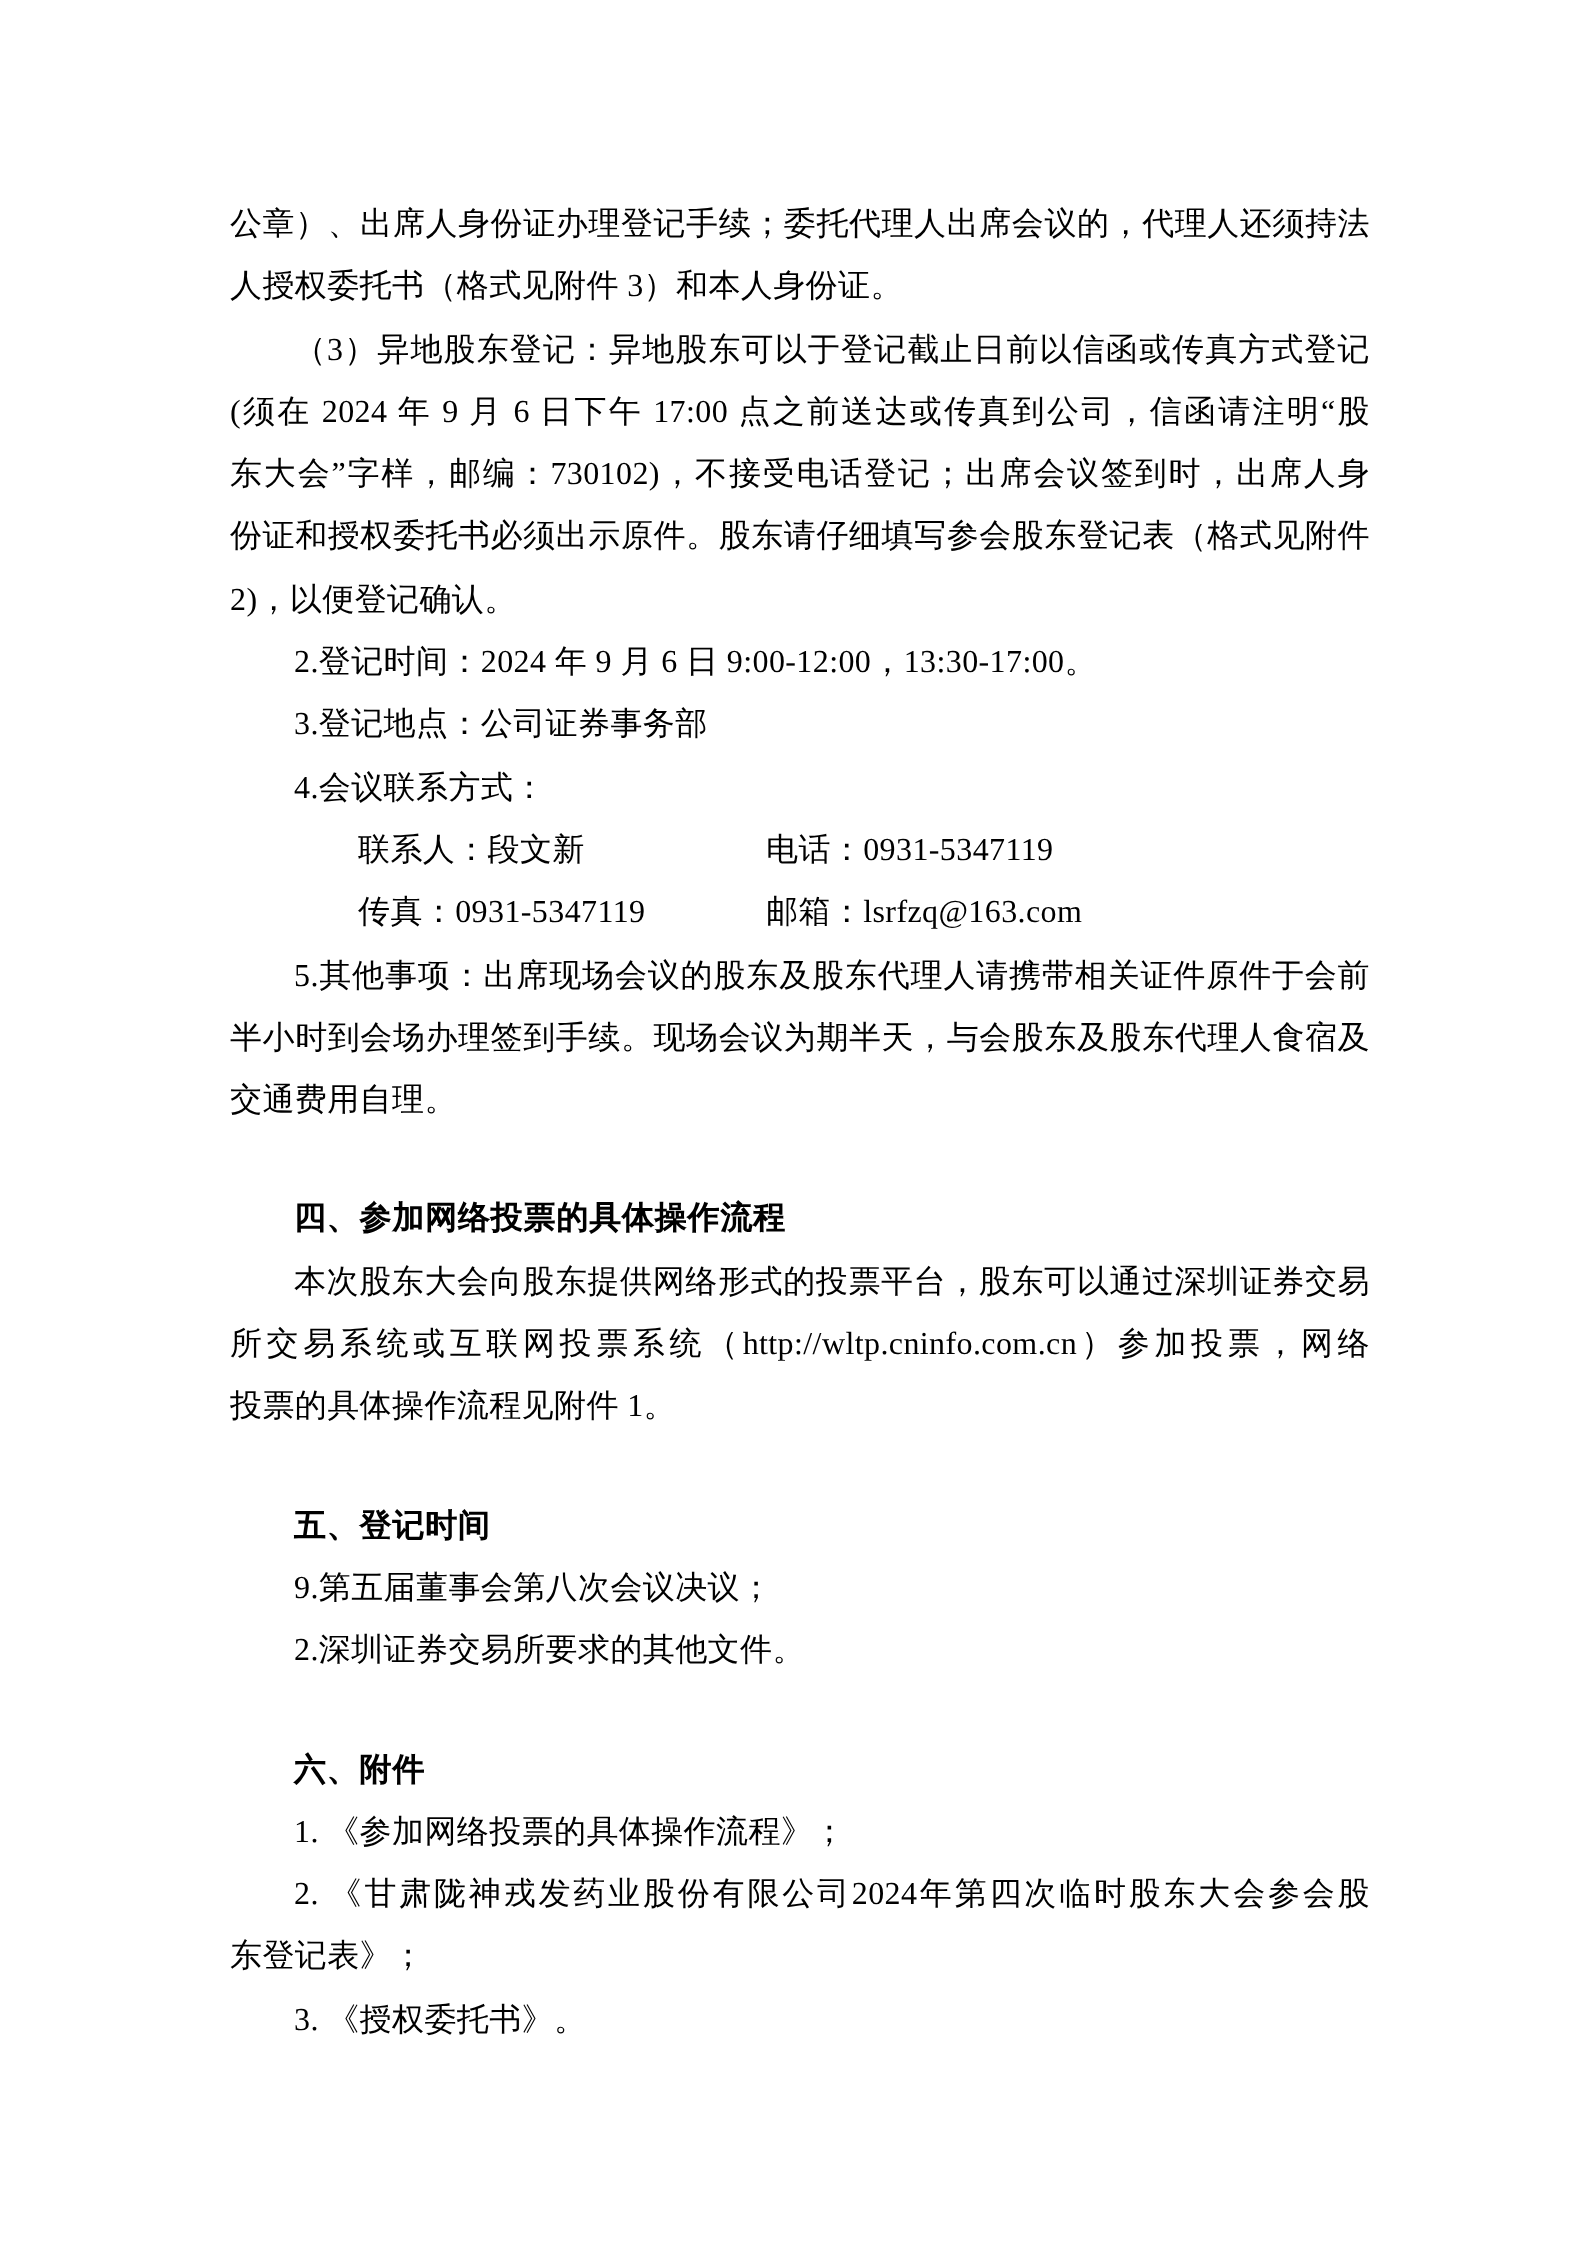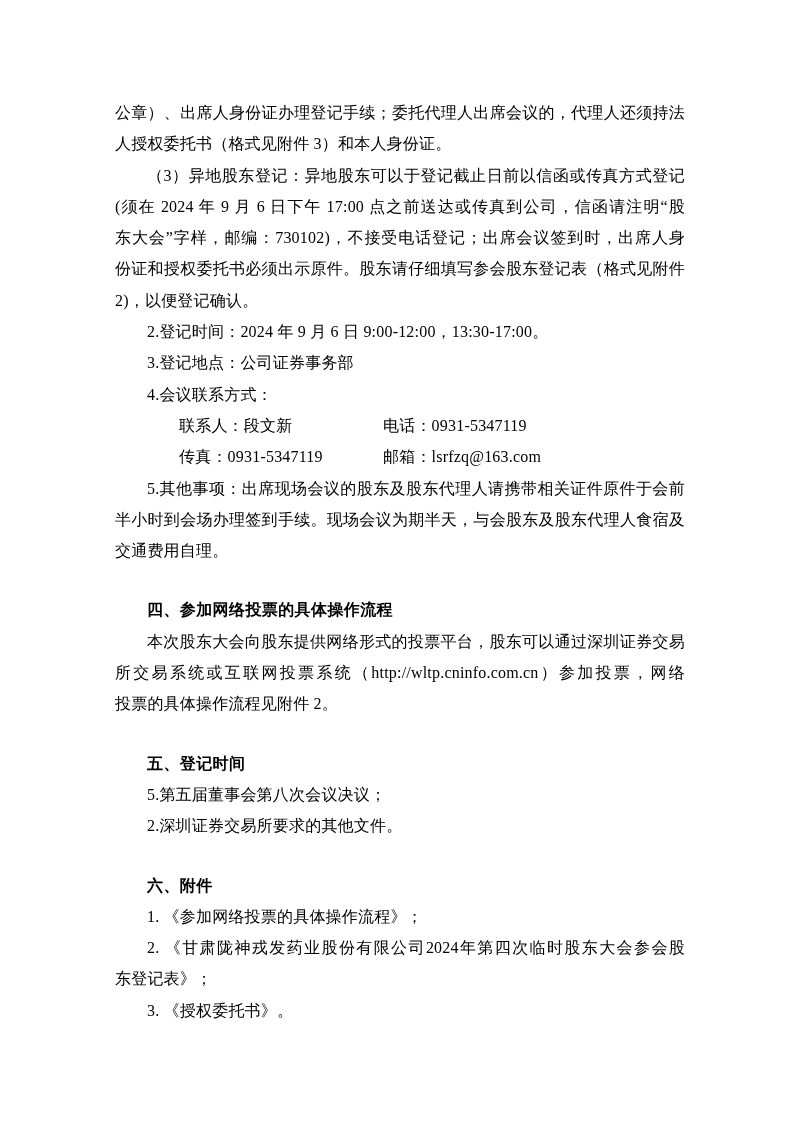--- a/index.html
+++ b/index.html
@@ -67,23 +67,23 @@
       <div class="line indent">3.登记地点：公司证券事务部</div>
       <div class="line indent">4.会议联系方式：</div>
       <div class="line indent"><span class="col-left">联系人：段文新</span><span class="col-right">电话：0931-5347119</span></div>
       <div class="line indent"><span class="col-left">传真：0931-5347119</span><span class="col-right">邮箱：lsrfzq@163.com</span></div>
       <div class="line just indent">5.其他事项：出席现场会议的股东及股东代理人请携带相关证件原件于会前</div>
       <div class="line just">半小时到会场办理签到手续。现场会议为期半天，与会股东及股东代理人食宿及</div>
       <div class="line">交通费用自理。</div>
       <div class="line indent bold">四、参加网络投票的具体操作流程</div>
       <div class="line just indent">本次股东大会向股东提供网络形式的投票平台，股东可以通过深圳证券交易</div>
       <div class="line just">所交易系统或互联网投票系统（http://wltp.cninfo.com.cn）参加投票，网络</div>
-      <div class="line">投票的具体操作流程见附件 2。</div>
+      <div class="line">投票的具体操作流程见附件 1。</div>
       <div class="line indent bold">五、登记时间</div>
-      <div class="line indent">5.第五届董事会第八次会议决议；</div>
+      <div class="line indent">9.第五届董事会第八次会议决议；</div>
       <div class="line indent">2.深圳证券交易所要求的其他文件。</div>
       <div class="line indent bold">六、附件</div>
       <div class="line indent">1. 《参加网络投票的具体操作流程》；</div>
       <div class="line just indent">2. 《甘肃陇神戎发药业股份有限公司2024年第四次临时股东大会参会股</div>
       <div class="line">东登记表》；</div>
       <div class="line indent">3. 《授权委托书》。</div>
     </div>
 </div>
 
 </body></html>

